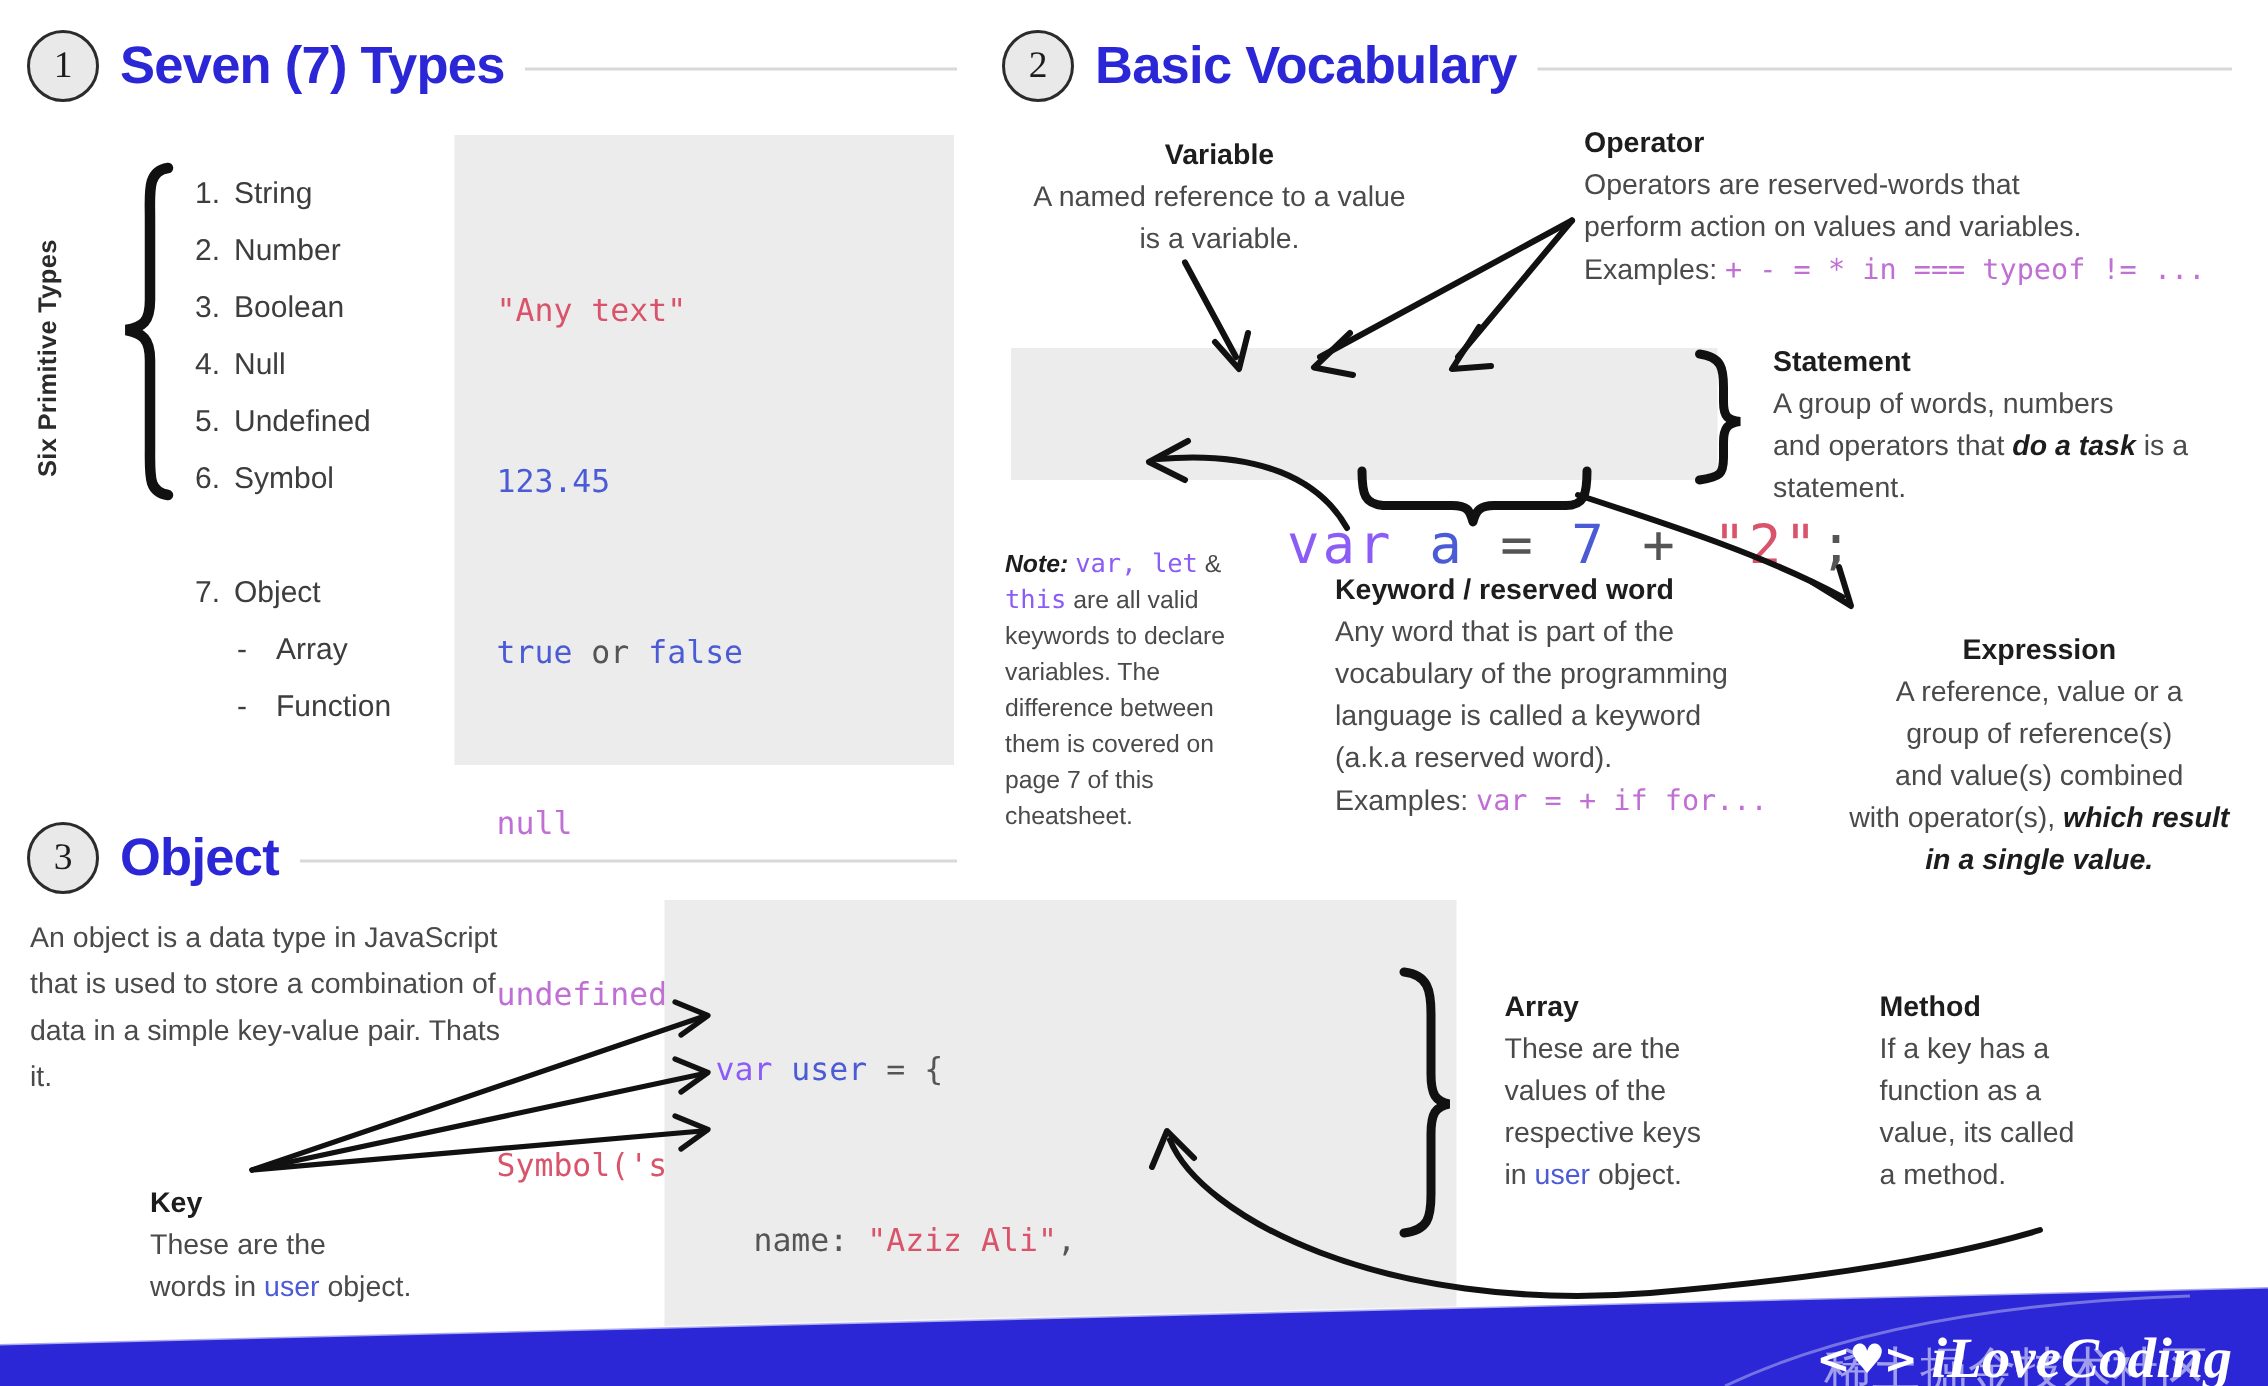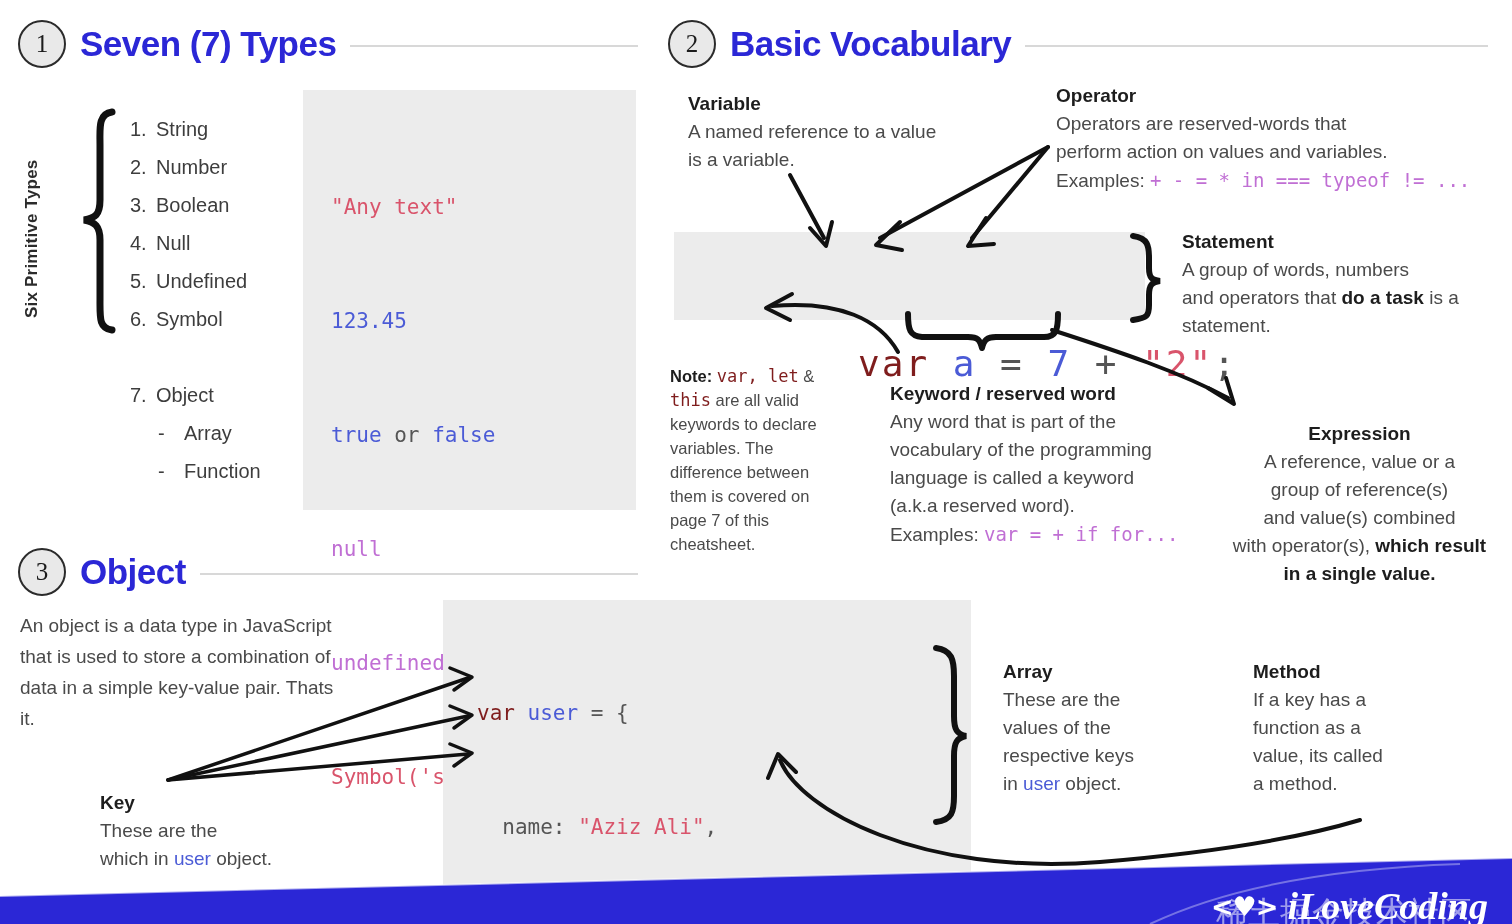--- a/index.html
+++ b/index.html
@@ -34,39 +34,39 @@
   }
   .code{
     font-family:"DejaVu Sans Mono","Liberation Mono",monospace;
     font-size:21px;line-height:38px;white-space:pre;
   }
   .c-str{color:#d9546b;}
   .c-num{color:#4b5bd6;}
   .c-kw{color:#4b5bd6;text-align:right;}
   .c-mag{color:#c06fd4;}
   .c-plain{color:#555;}
-  .c-var{color:#7f1d1d;}
+  .c-var{color:#8b5cf6;}
 
   
   .types-list{position:absolute;font-size:20px;color:#3d3d3d;line-height:38px;}
   .types-list .row{display:flex;}
   .types-list .n{width:26px;display:inline-block;}
   .sub{padding-left:28px;}
 
   .vert-label{
     position:absolute;
     writing-mode:vertical-rl;transform:rotate(180deg);
     font-size:17px;font-weight:bold;color:#2b2b2b;
     letter-spacing:0.2px;
   }
 
   
   .note{position:absolute;font-size:19px;line-height:28px;color:#4a4a4a;}
   .note b,.note .h{font-weight:bold;color:#1d1d1d;display:block;}
-  .note .inl{font-weight:bold;color:#1d1d1d;}
+  .note .inl{font-weight:bold;color:#1d1d1d;font-style:italic;}
   .small{font-size:16.5px;line-height:24px;}
   .mono{font-family:"DejaVu Sans Mono","Liberation Mono",monospace;font-size:17px;}
   .op{color:#c06fd4;font-family:"DejaVu Sans Mono","Liberation Mono",monospace;}
   .blue-word{color:#4b5bd6;}
 
   
   .overlay{position:absolute;inset:0;pointer-events:none;}
 
   
   .banner{position:absolute;left:0;top:846px;width:1512px;height:78px;overflow:hidden;}
@@ -149,21 +149,21 @@
       
     </div>
   </div>
 
   <div class="sec-head" style="left:668px;top:20px;width:820px;">
     <div class="badge">2</div>
     <div class="sec-title">Basic Vocabulary</div>
     <div class="rule"></div>
   </div>
 
-  <div class="note" style="left:688px;top:90px;width:250px;">
+  <div class="note" style="left:688px;top:90px;width:250px;text-align:center;">
     <span class="h">Variable</span>
     <span>A named reference to a value is a variable.</span>
   </div>
 
   <div class="note" style="left:1056px;top:82px;width:430px;">
     <span class="h">Operator</span>
     <span>Operators are reserved-words that</span><br>
     <span>perform action on values and variables.</span><br>
     <span>Examples: </span><span class="op">+ - = * in === typeof != ...</span>
   </div>
@@ -202,21 +202,21 @@
     <div class="badge">3</div>
     <div class="sec-title">Object</div>
     <div class="rule"></div>
   </div>
 
   <div class="note" style="left:20px;top:610px;width:330px;line-height:31px;">An object is a data type in JavaScript that is used to store a combination of data in a simple key-value pair. Thats it.</div>
 
   <div class="note" style="left:100px;top:789px;width:220px;">
     <span class="h">Key</span>
     <span>These are the</span><br>
-    <span>which in </span><span class="blue-word">user</span><span> object.</span>
+    <span>words in </span><span class="blue-word">user</span><span> object.</span>
   </div>
 
   <div class="codebox" style="left:443px;top:600px;width:528px;height:290px;">
     <div class="code" style="padding:18px 0 0 34px;line-height:38px;">
       <div><span class="c-var">var</span><span class="c-num"> user</span><span class="c-plain"> = {</span></div>
       <div><span class="c-plain">  name</span><span class="c-plain">: </span><span class="c-str">"Aziz Ali"</span><span class="c-plain">,</span></div>
       <div></div>
       
       
       

